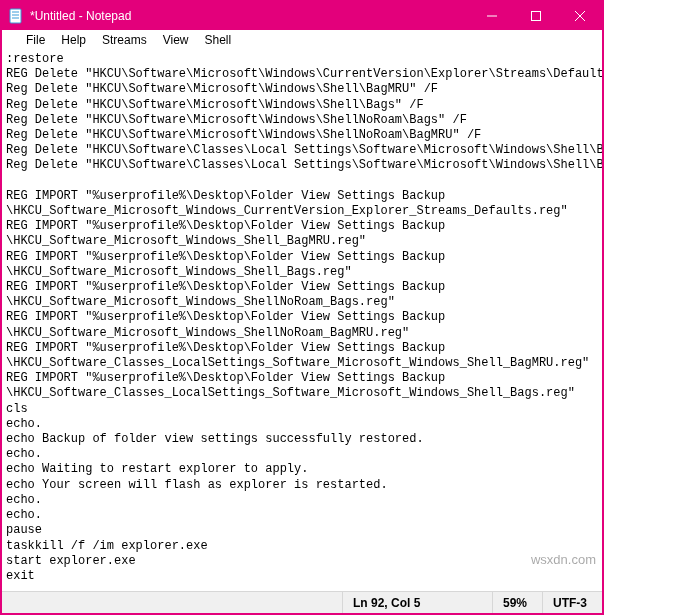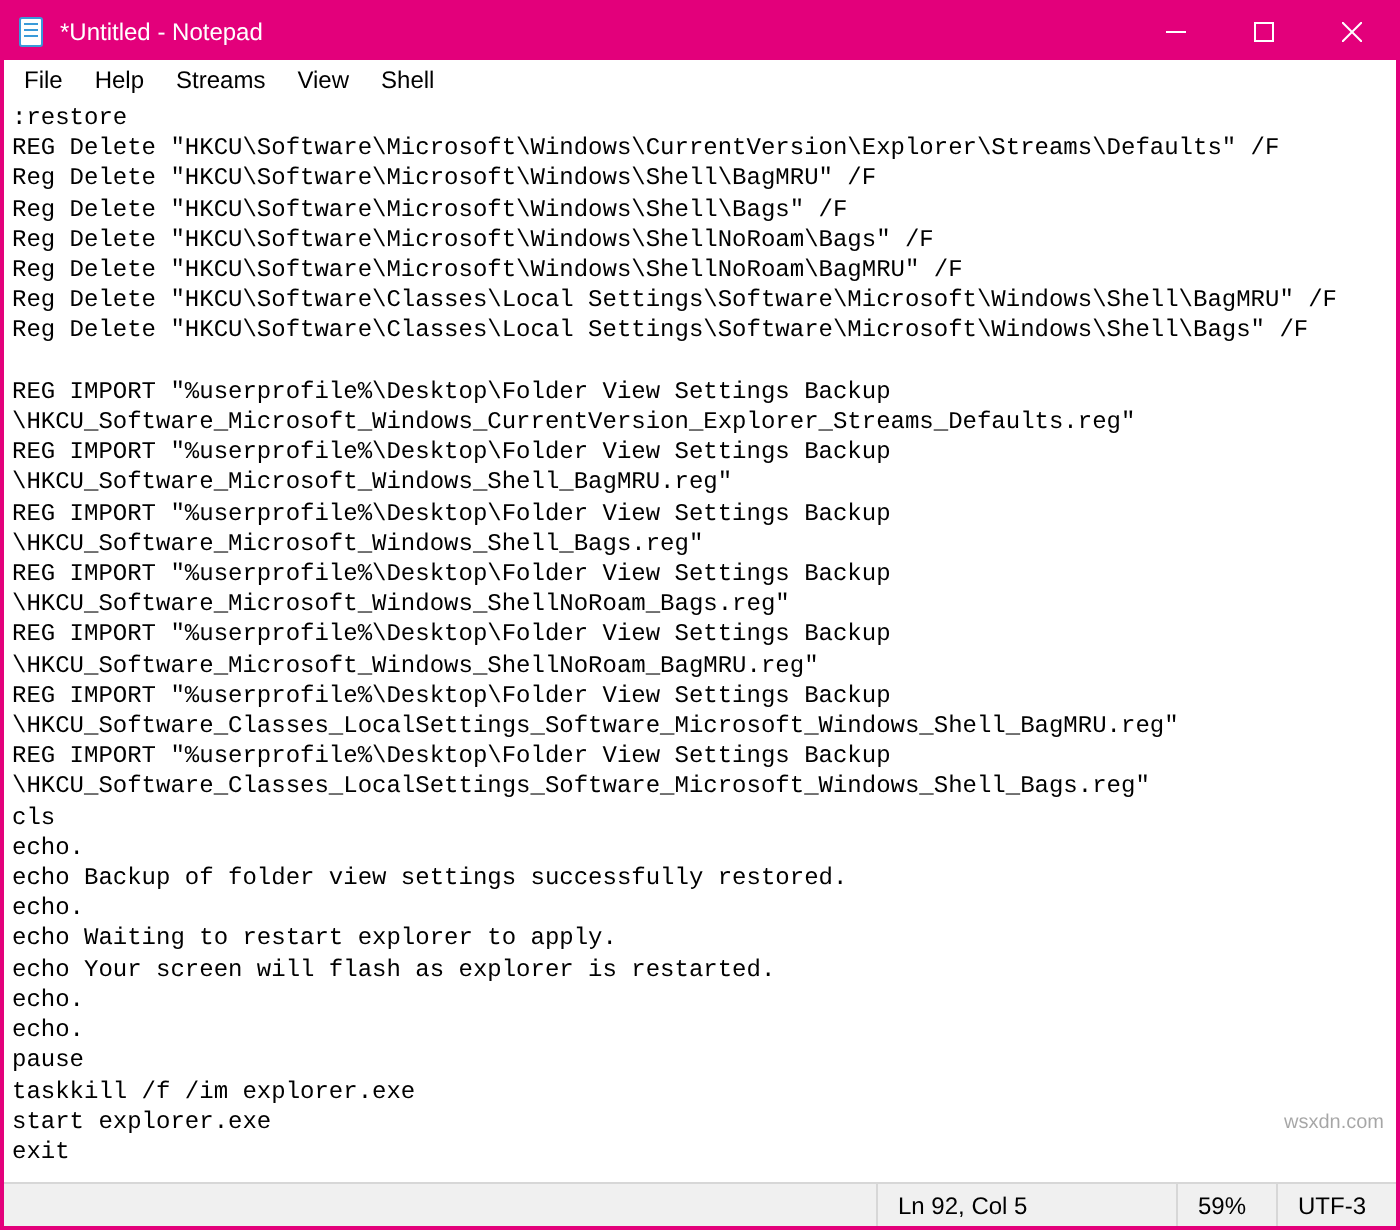--- a/index.html
+++ b/index.html
@@ -4,21 +4,21 @@
 <style>
   * { box-sizing: border-box; }
   html, body {
     margin: 0; padding: 0;
     width: 700px; height: 615px;
     font-family: "Segoe UI", Tahoma, sans-serif;
     overflow: hidden;
     background: #fff;
   }
   .window {
-    width: 700px; height: 615px;
+    width: 604px; height: 615px;
     border: 2px solid #e3007b;
     display: flex;
     flex-direction: column;
     background: #eab308;
   }
   .titlebar {
     height: 28px;
     background: #e3007b;
     display: flex;
     align-items: center;
@@ -40,21 +40,21 @@
     color: #fff;
   }
   .win-btn.close { background: rgba(0,0,0,0); }
   .win-btn svg { width: 10px; height: 10px; }
 
   .menubar {
     height: 20px;
     background: #fff;
     display: flex;
     align-items: center;
-    padding: 0 2px;
+    padding: 0 16px;
     font-size: 12px;
     color: #000;
     border-bottom: 0;
   }
   .menu-item {
     padding: 1px 8px;
   }
 
   .editor {
     flex: 1 1 auto;
@@ -75,34 +75,35 @@
     overflow: auto;
   }
   .statusbar {
     height: 22px;
     background: #f0f0f0;
     border-top: 1px solid #d7d7d7;
     display: flex;
     align-items: center;
     font-size: 12px;
     color: #000;
+    font-weight: bold;
   }
   .statusbar .cell {
     border-left: 1px solid #d7d7d7;
     padding: 0 10px;
     height: 100%;
     display: flex;
     align-items: center;
     white-space: nowrap;
   }
   .statusbar .grow { flex: 1 1 auto; }
   .watermark {
     position: absolute;
     right: 6px; bottom: 24px;
-    font-size: 10px;
+    font-size: 13px;
     color: rgba(0,0,0,0.35);
     font-family: Arial, sans-serif;
     pointer-events: none;
   }
 </style>
 </head>
 <body>
 
 <div class="window">
 

